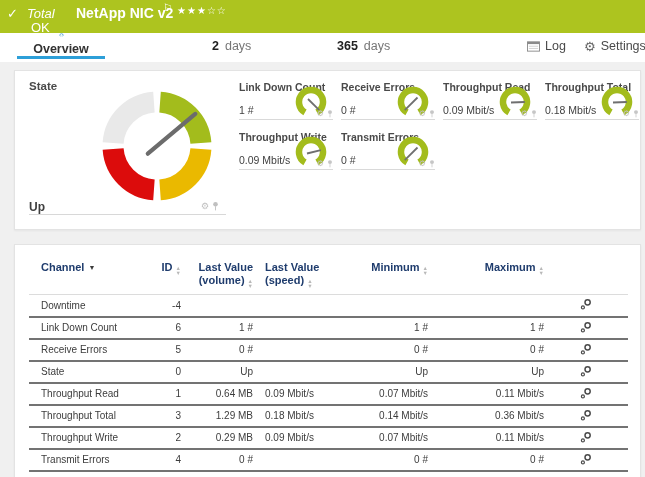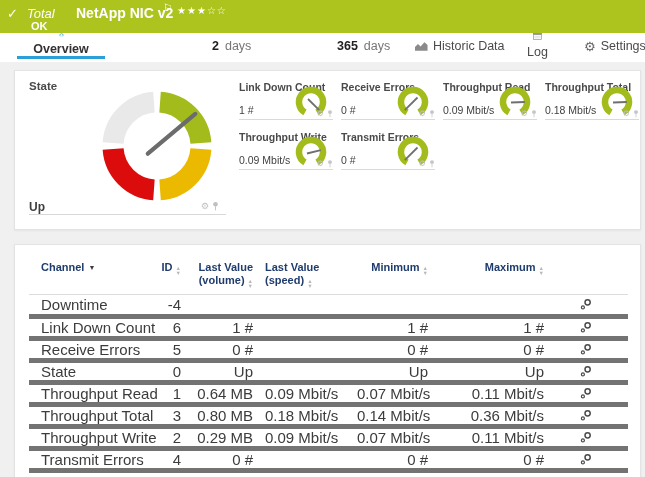--- a/index.html
+++ b/index.html
@@ -6,32 +6,32 @@
     font-family:"Liberation Sans","DejaVu Sans",sans-serif;background:#fff;}
   *{box-sizing:border-box;}
 
   
   .hdr{position:absolute;left:0;top:0;width:645px;height:33px;background:#adc41f;color:#fff;}
   .hdr .check{position:absolute;left:7px;top:6px;font-size:13px;font-weight:bold;}
   .hdr .kicker{position:absolute;left:27px;top:6px;font-size:13px;font-style:italic;}
   .hdr .title{position:absolute;left:76px;top:5px;font-size:14px;font-weight:bold;}
   .hdr .flag{position:absolute;left:163px;top:2px;font-size:10px;}
   .hdr .stars{position:absolute;left:177px;top:5px;font-size:10px;letter-spacing:1px;cursor:pointer;}
-  .hdr .ok{position:absolute;left:31px;top:20px;font-size:11px;font-weight:bold;}
+  .hdr .ok{position:absolute;left:31px;top:20px;font-size:13px;font-weight:normal;}
 
   
   .tabs{position:absolute;left:0;top:33px;width:645px;height:29px;background:#fff;}
   .tab{position:absolute;top:0;height:26px;display:flex;align-items:center;gap:5px;
        font-size:12.5px;color:#4a4a4a;cursor:pointer;white-space:nowrap;}
   .tab svg{display:block;}
   .tab .num{font-weight:bold;color:#222;}
   .tab .days{color:#767676;margin-left:1px;}
   .t1{left:17px;width:88px;justify-content:center;border-bottom:3px solid #2d9fd8;font-weight:bold;color:#333;flex-direction:column;}
   .t2{left:120px;} .t3{left:212px;} .t4{left:278px;margin-top:42px;} .t5{left:337px;justify-content:center;}
-  .t6{left:415px;} .t7{left:527px;flex-direction:column;} .t8{left:584px;}
+  .t6{left:415px;} .t7{left:527px;} .t8{left:584px;}
   .gearglyph{font-size:13px;color:#666;line-height:1;}
 
   
   .content{position:absolute;left:0;top:62px;width:645px;height:415px;background:#f0f0f0;overflow:hidden;}
   .card{position:absolute;background:#fff;border:1px solid #e3e3e3;box-shadow:0 1px 2px rgba(0,0,0,.05);}
   .card1{left:14px;top:8px;width:627px;height:160px;}
   .card2{left:14px;top:182px;width:627px;height:240px;}
 
   
   .state-title{position:absolute;left:14px;top:9px;font-size:11.5px;font-weight:600;color:#4a4a4a;}
@@ -54,21 +54,21 @@
 
   
   table.channels{border-collapse:collapse;table-layout:fixed;width:599px;margin:14px 0 0 14px;}
   col.c1{width:108px;} col.c2{width:44px;} col.c3{width:72px;} col.c4{width:104px;}
   col.c5{width:71px;}  col.c6{width:116px;} col.c7{width:84px;}
   .channels th{font-size:11px;font-weight:bold;color:#1f3c6d;text-align:right;
                vertical-align:top;padding:2px 0 6px 0;line-height:13px;border-bottom:1px solid #dcdcdc;cursor:pointer;}
   .channels th.hl{text-align:left;}
   .channels th.hc1{padding-left:12px;}
   .channels th.hc4{padding-left:12px;}
-  .channels td{font-size:15px;color:#3c3c3c;height:22px;border-bottom:5px solid #737373;
+  .channels td{font-size:10px;color:#3c3c3c;height:22px;border-bottom:2px solid #737373;
                text-align:right;padding:0;white-space:nowrap;}
   .channels td.dc1{text-align:left;padding-left:12px;}
   .channels td.dc4{text-align:left;padding-left:12px;}
   .channels td.dc7{text-align:center;}
   .sort{display:inline-flex;flex-direction:column;margin-left:3px;vertical-align:1px;
         color:#b8b8b8;font-size:5.5px;line-height:4.5px;font-weight:normal;}
   .sortdesc{font-size:7px;color:#3c3c3c;margin-left:4px;vertical-align:1px;}
   .editwrap{cursor:pointer;display:inline-block;}
 </style>
 </head>
@@ -95,26 +95,20 @@
     <span class="num">2</span>
       <span class="days">days</span>
   </div>
   <div class="tab t4">
     <span class="num">30</span>
       <span class="days">days</span>
   </div>
   <div class="tab t5">
     <span class="num">365</span>
       <span class="days">days</span>
-  </div>
-  <div class="tab t6">
-    <svg width="13" height="11" viewBox="0 0 14 11">
-      <path d="M0 10 L0 6 3.2 2.8 6 5.6 10.2 0.8 13.5 4 13.5 10 Z" fill="#8a8a8a"></path>
-    </svg>
-    <span>Historic Data</span>
   </div>
   <div class="tab t7">
     <svg width="13" height="11" viewBox="0 0 14 11">
       <rect x="0.5" y="0.5" width="13" height="10" fill="none" stroke="#8a8a8a"></rect>
       <rect x="0.5" y="0.5" width="13" height="2.4" fill="#8a8a8a"></rect>
       <line x1="2" y1="5.2" x2="12" y2="5.2" stroke="#cfcfcf"></line>
       <line x1="2" y1="7.6" x2="12" y2="7.6" stroke="#cfcfcf"></line>
     </svg>
     <span>Log</span>
   </div>
@@ -370,21 +364,21 @@
                 <svg width="12" height="12" viewBox="0 0 12 12">
                   <circle cx="7.6" cy="4.3" r="2.6" stroke="#4a4a4a" stroke-width="1.5" fill="none"></circle>
                   <circle cx="2.9" cy="9.4" r="1.5" stroke="#4a4a4a" stroke-width="1.2" fill="none"></circle>
                 </svg>
               </span>
             </td>
           </tr>
           <tr>
             <td class="dc1">Throughput Total</td>
             <td class="dc2">3</td>
-            <td class="dc3">0.80 MB</td>
+            <td class="dc3">1.29 MB</td>
             <td class="dc4">0.18 Mbit/s</td>
             <td class="dc5">0.14 Mbit/s</td>
             <td class="dc6">0.36 Mbit/s</td>
             <td class="dc7">
               <span class="editwrap">
                 <svg width="12" height="12" viewBox="0 0 12 12">
                   <circle cx="7.6" cy="4.3" r="2.6" stroke="#4a4a4a" stroke-width="1.5" fill="none"></circle>
                   <circle cx="2.9" cy="9.4" r="1.5" stroke="#4a4a4a" stroke-width="1.2" fill="none"></circle>
                 </svg>
               </span>

